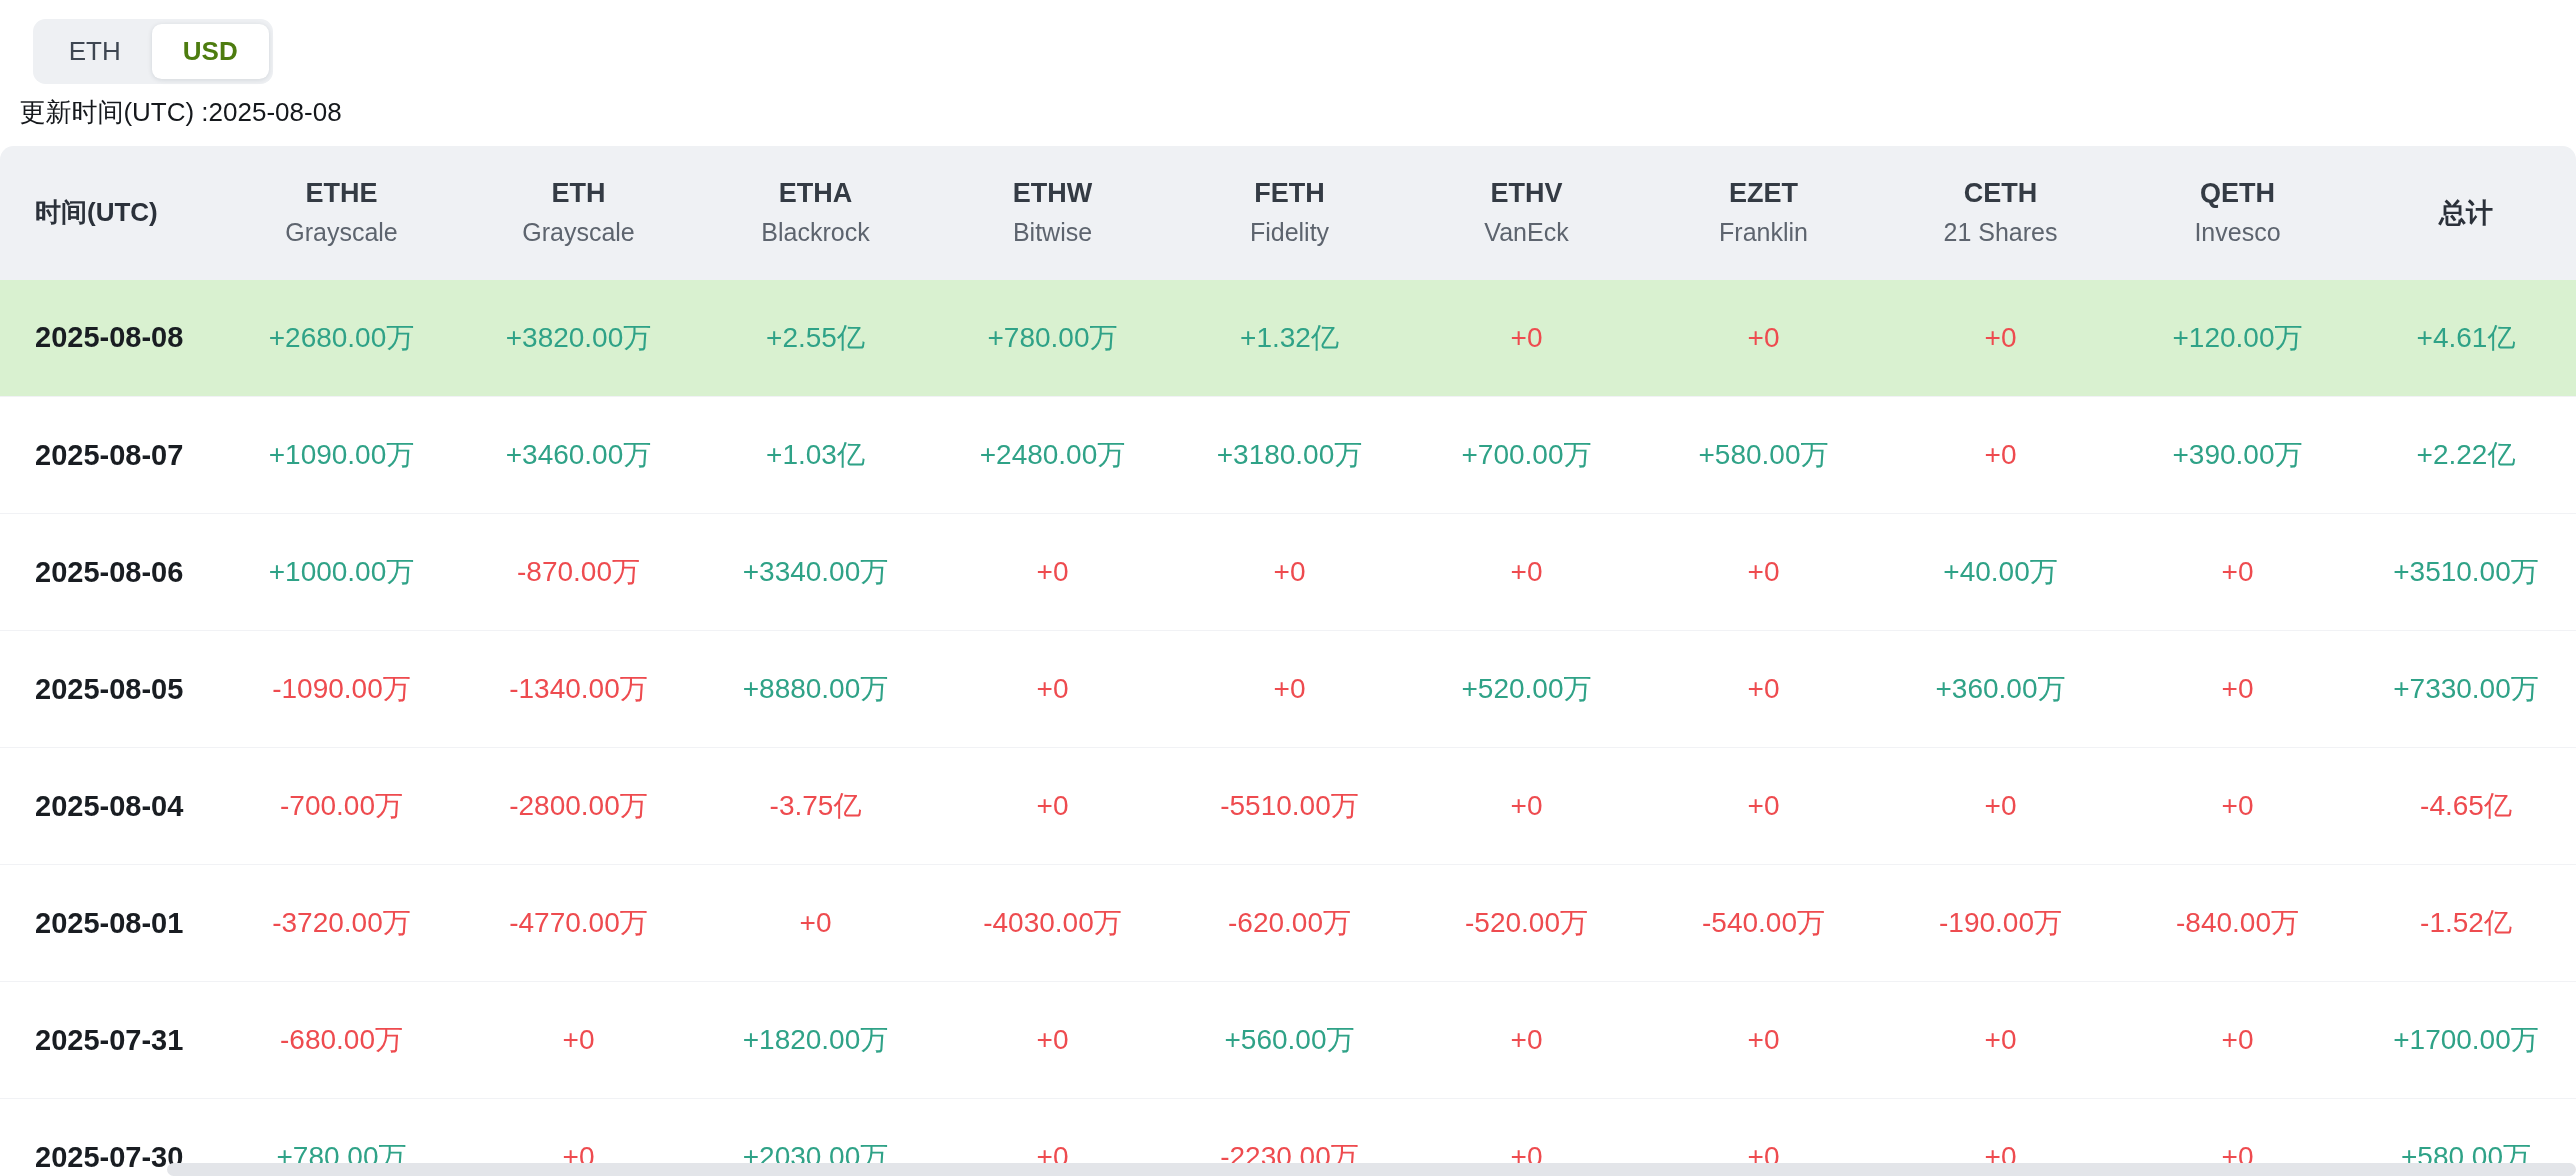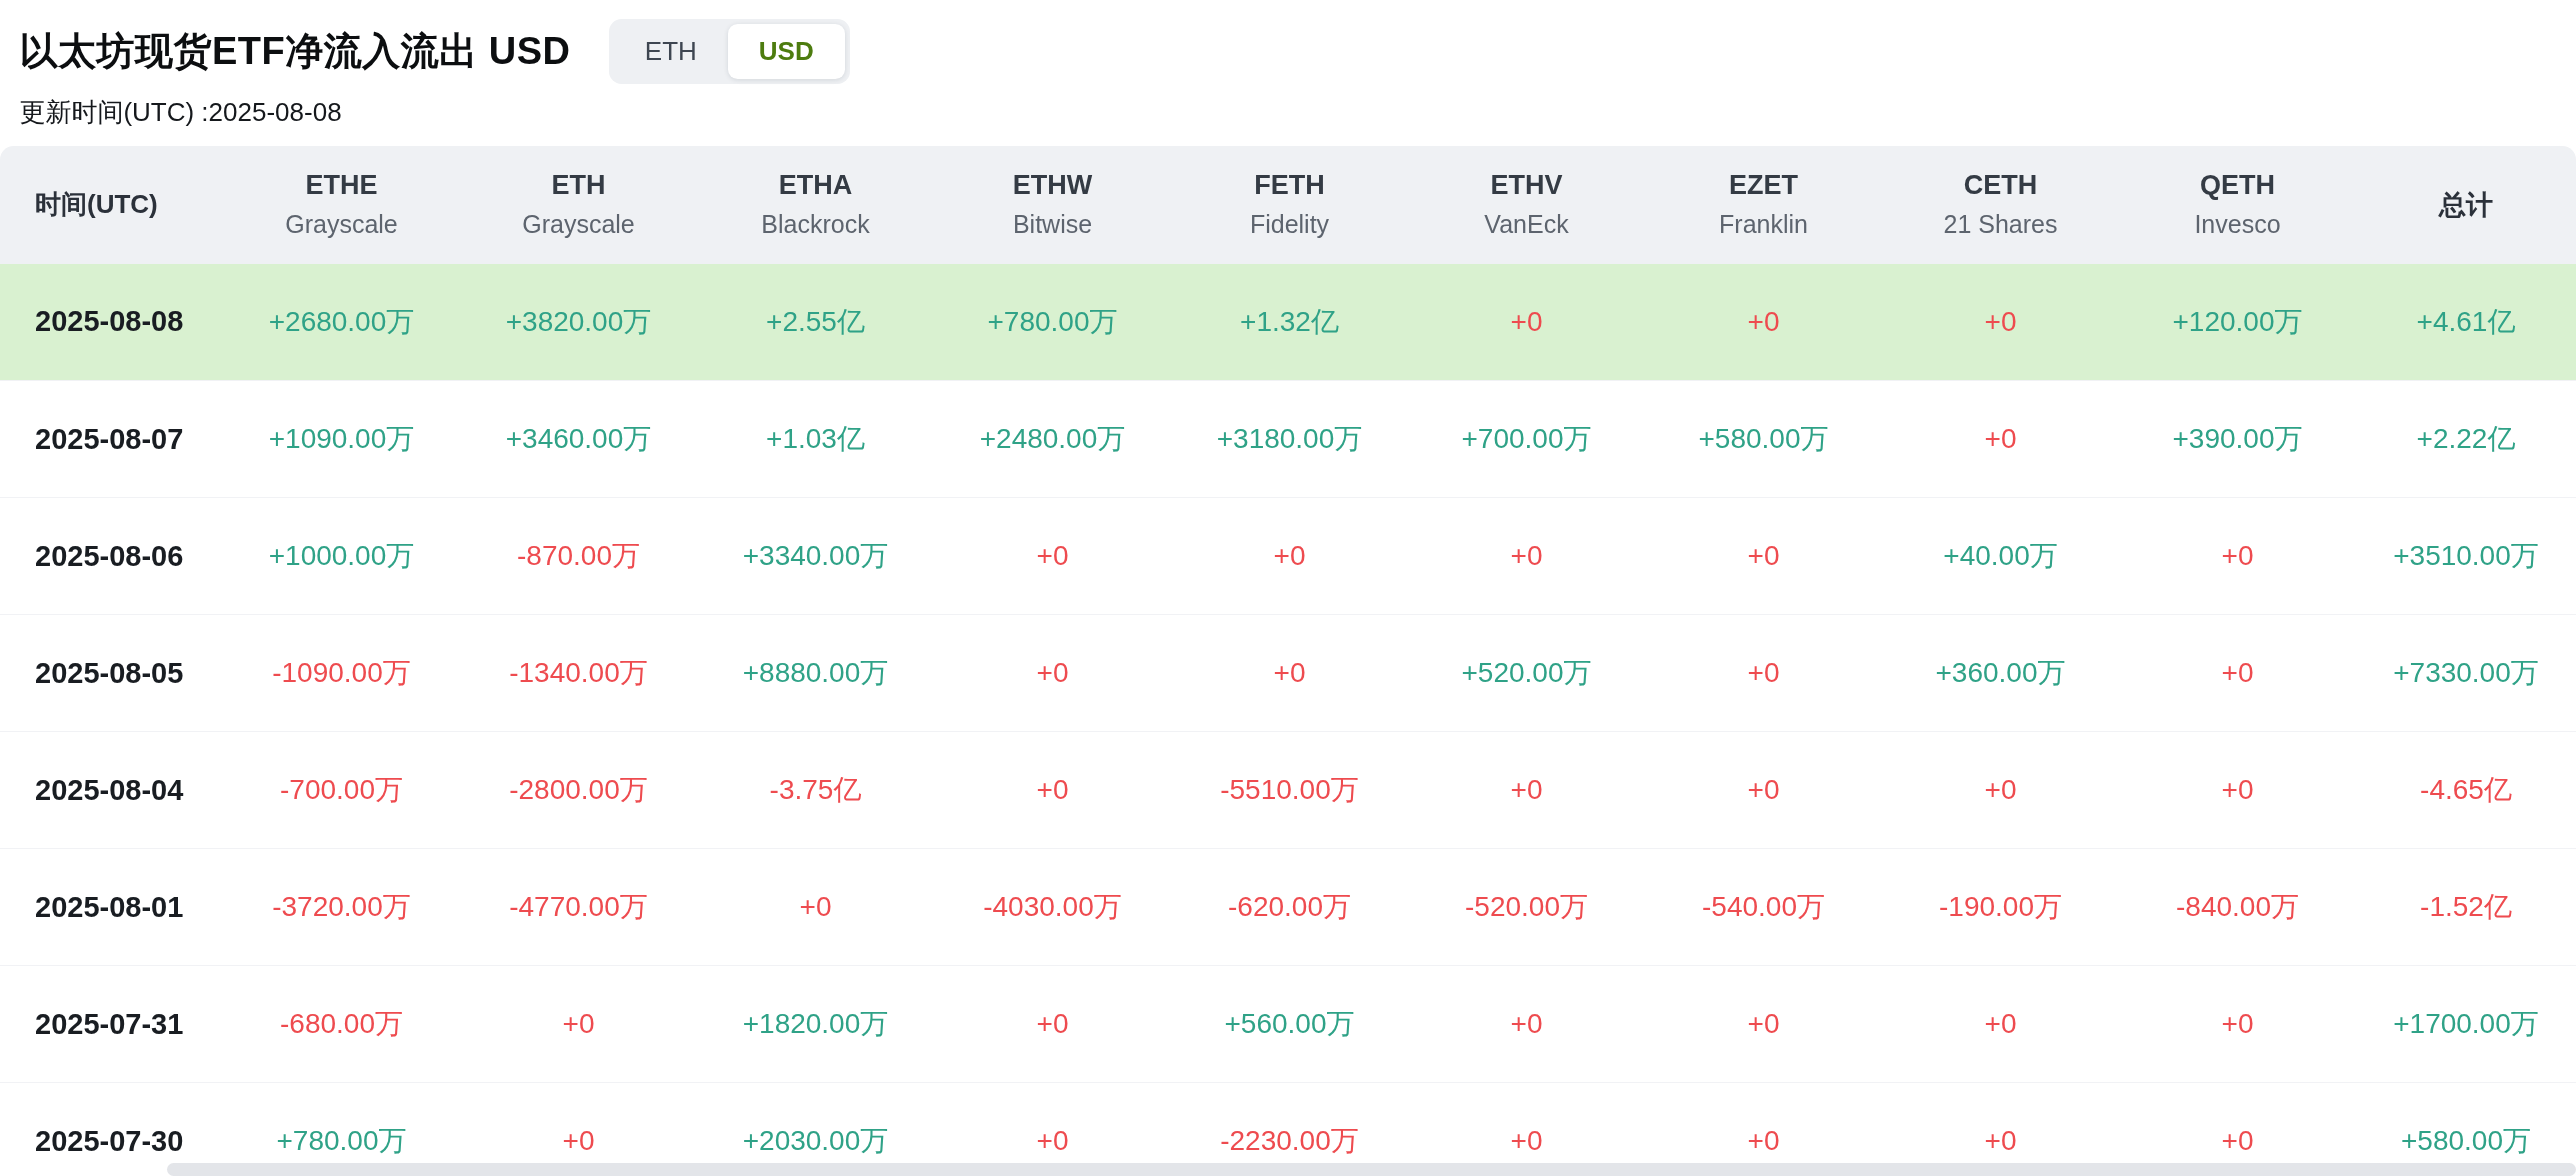--- a/index.html
+++ b/index.html
@@ -46,21 +46,21 @@
     padding:19.4px 29px;border-radius:9.7px;line-height:1;
   }
   .updated-line{
     padding-left:19.4px;font-size:26px;color:#15181c;height:43px;line-height:43px;
   }
   
   .table-wrap{margin-top:11.6px;border-radius:13.6px 13.6px 0 0;overflow:hidden;}
   table{width:2576px;border-collapse:collapse;table-layout:fixed;}
   col.c-time{width:223px;}
   col.c-etf{width:237px;}
-  thead tr{background:var(--header-bg);height:118px;}
+  thead tr{background:var(--header-bg);height:134px;}
   th{font-weight:400;padding:0;vertical-align:middle;}
   .th-time{text-align:left;padding-left:35px;font-size:26px;font-weight:700;color:#2b313a;}
   .th-total{text-align:center;font-size:27px;font-weight:700;color:#2b313a;}
   .tk{font-size:27px;font-weight:700;color:#343b44;text-align:center;}
   .is{font-size:25px;font-weight:400;color:#5d646e;text-align:center;margin-top:9.7px;}
   tbody tr{height:117px;background:#ffffff;border-bottom:1.9px solid #f1f2f5;}
   tbody tr.highlight{background:var(--highlight-row);}
   td{text-align:center;font-size:28px;padding:0;vertical-align:middle;}
   td.date{text-align:left;padding-left:35px;font-weight:700;font-size:29px;color:#191d22;}
   td.pos{color:var(--positive);}
@@ -68,21 +68,20 @@
   
   .hscrollbar{
     position:absolute;bottom:1px;left:167px;right:0;height:12.6px;
     background:#e3e5e9;border-radius:6.8px;
   }
 </style>
 </head>
 <body>
 
 <div class="header-bar">
-  <h1 class="page-title">以太坊现货ETF净流入流出 USD</h1>
   <div class="toggle">
     <span class="seg">ETH</span>
     <span class="seg active">USD</span>
   </div>
 </div>
 
 <div class="updated-line">更新时间(UTC) :2025-08-08</div>
 
 <div class="table-wrap">
   <table>

